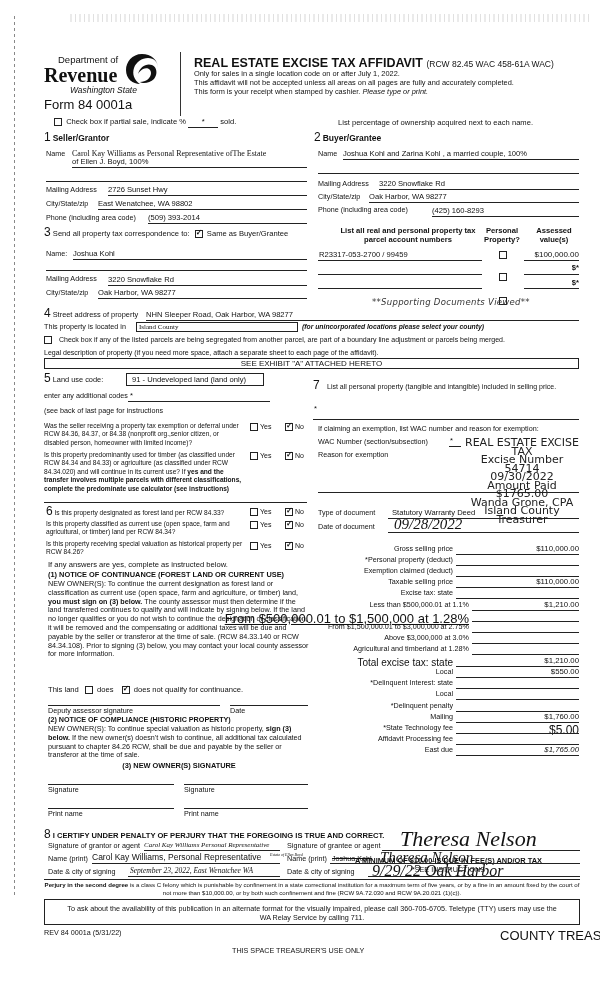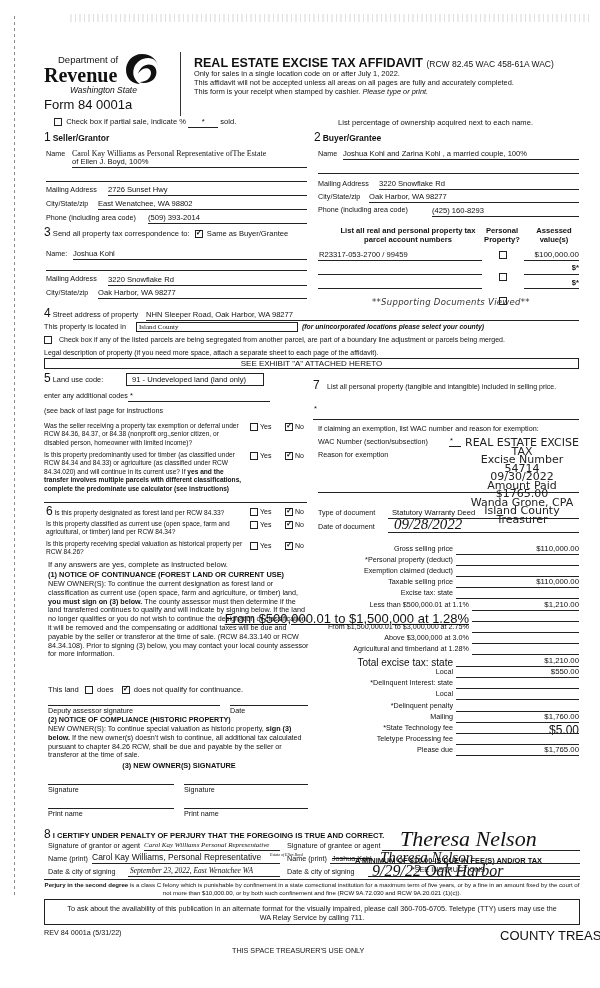--- a/index.html
+++ b/index.html
@@ -345,27 +345,27 @@
       <div class="lbl r" style="right: 147px; top: 713px; font-size: 7.2px;">Mailing</div>
       <div class="val r" style="left: 456px; top: 713px; width: 123px; font-size: 7.8px;">$1,760.00</div>
       <div class="line" style="left: 456px; top: 722px; width: 123px;"></div>
     </div>
     <div>
       <div class="lbl r" style="right: 147px; top: 724px; font-size: 7.2px;">*State Technology fee</div>
       <div class="val r" style="left: 456px; top: 724px; width: 123px; font-size: 12px;">$5.00</div>
       <div class="line" style="left: 456px; top: 733px; width: 123px;"></div>
     </div>
     <div>
-      <div class="lbl r" style="right: 147px; top: 735px; font-size: 7.2px;">Teletype Processing fee</div>
+      <div class="lbl r" style="right: 147px; top: 735px; font-size: 7.2px;">Affidavit Processing fee</div>
       <div class="val r" style="left: 456px; top: 735px; width: 123px; font-size: 7.8px;"></div>
       <div class="line" style="left: 456px; top: 744px; width: 123px;"></div>
     </div>
     <div>
-      <div class="lbl r" style="right: 147px; top: 746px; font-size: 7.2px;">Please due</div>
-      <div class="val r" style="left: 456px; top: 746px; width: 123px; font-size: 7.8px;">$1,765.00</div>
+      <div class="lbl r" style="right: 147px; top: 746px; font-size: 7.2px;">East due</div>
+      <div class="val r" style="left: 456px; top: 746px; width: 123px; font-size: 7.8px; font-style: italic;">$1,765.00</div>
       <div class="line" style="left: 456px; top: 755px; width: 123px;"></div>
     </div>
   </div>
 
 <div class="lbl bold c" style="left:318px;top:857px;width:261px;font-size:7.4px;">A MINIMUM OF $10.00 IS DUE IN FEE(S) AND/OR TAX</div>
 <div class="lbl c" style="left:318px;top:866px;width:261px;font-size:7.2px;">*SEE INSTRUCTIONS</div>
 
 <div class="lbl bold" style="left:44px;top:828px;font-size:7.6px;">
   <span class="secnum" style="font-weight:normal;">8</span>
   <span>I CERTIFY UNDER PENALTY OF PERJURY THAT THE FOREGOING IS TRUE AND CORRECT.</span>

